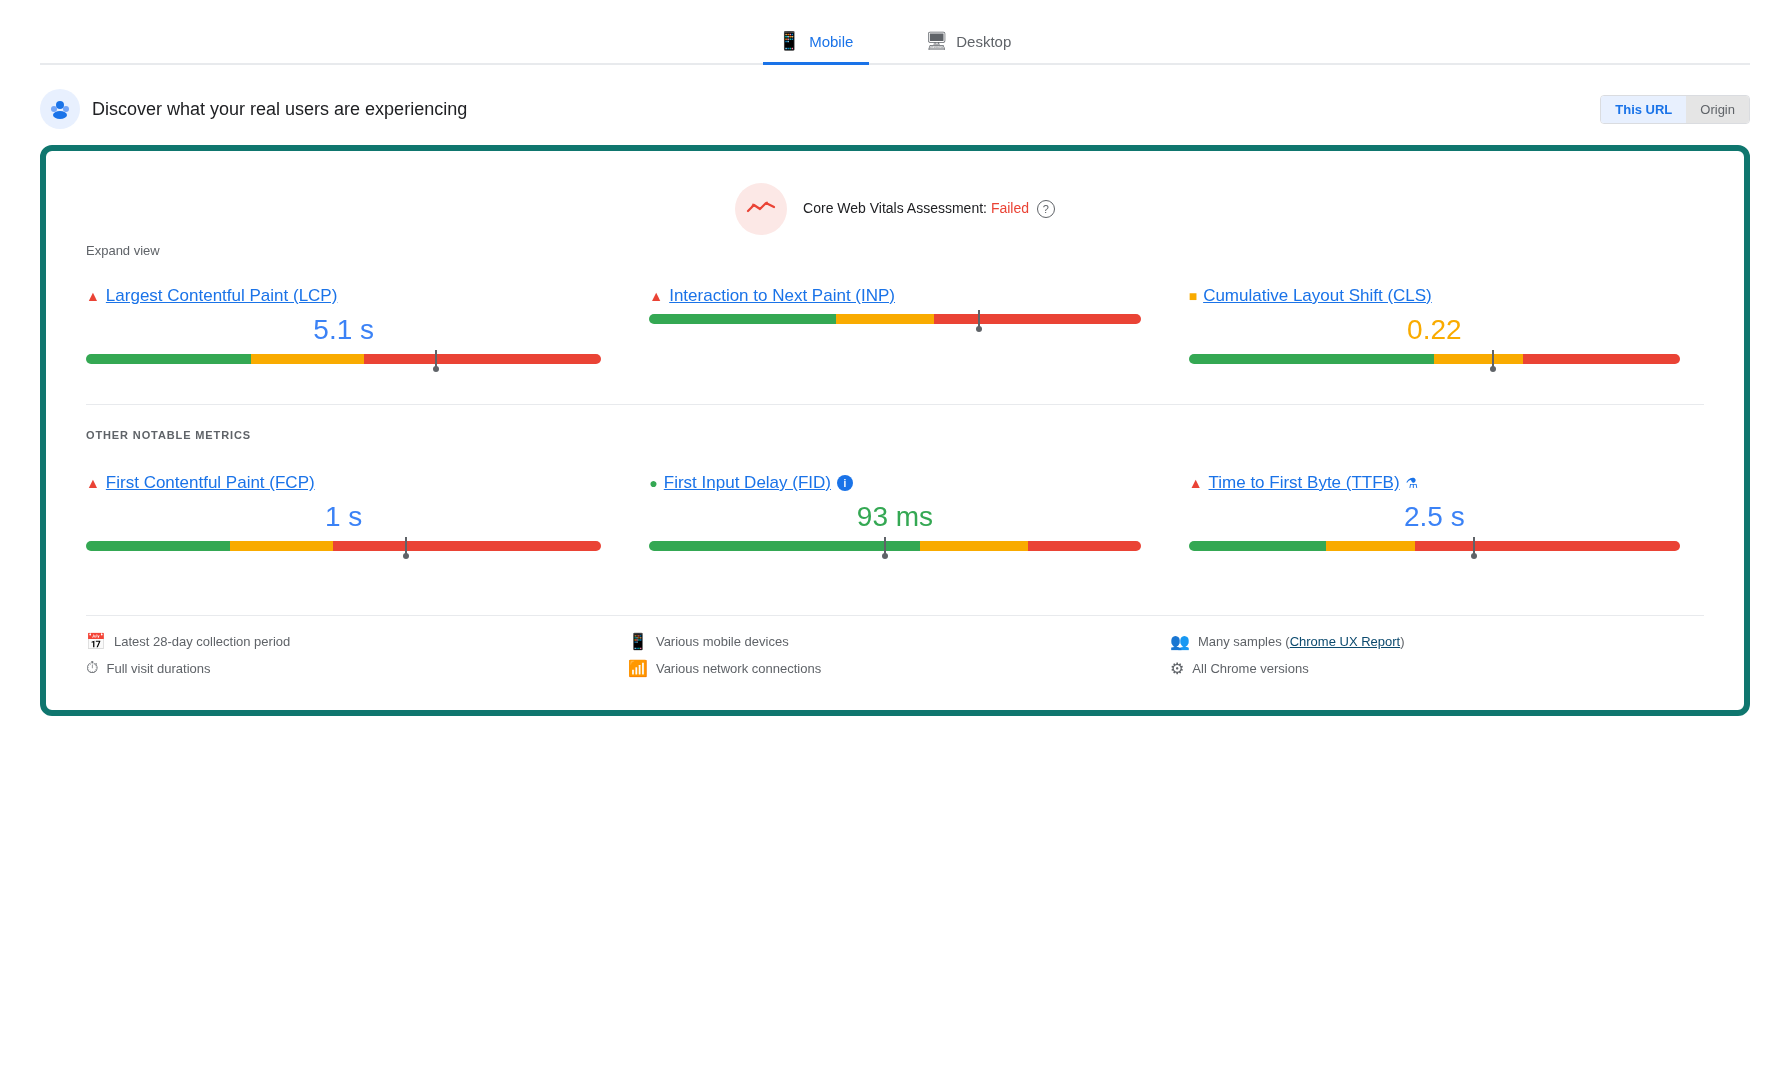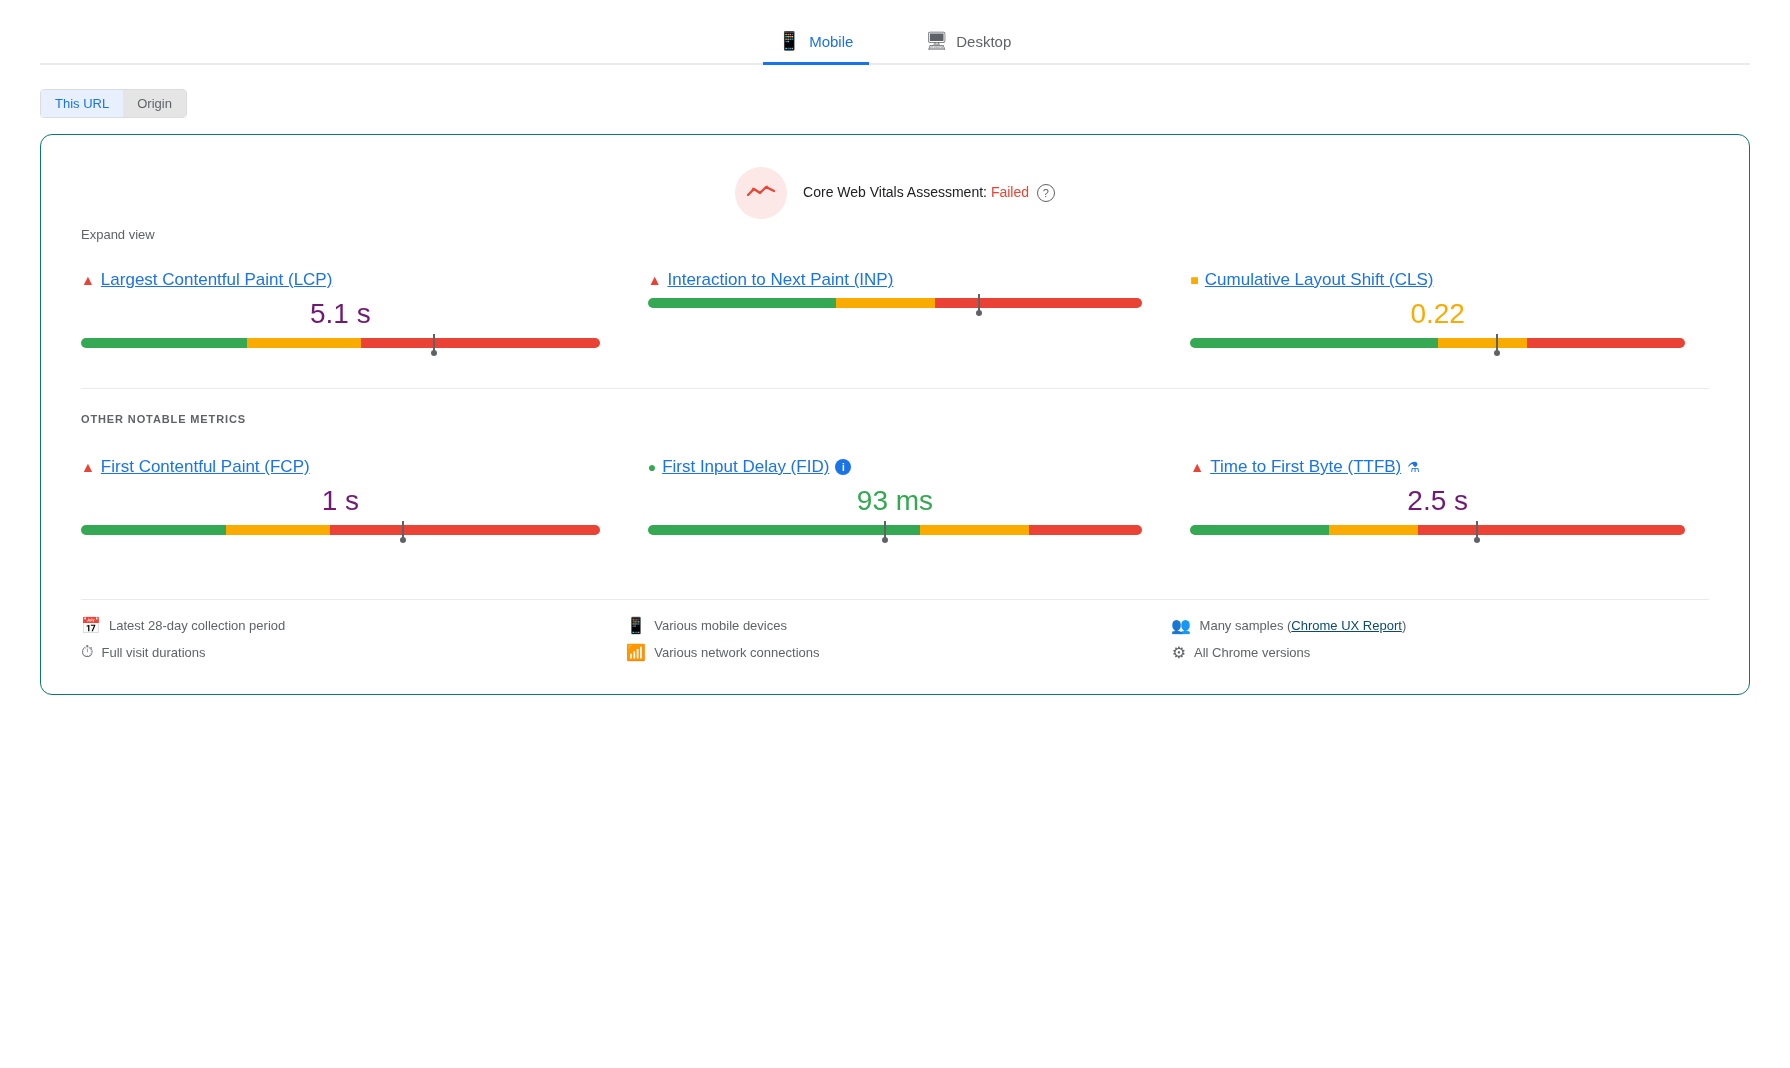--- a/index.html
+++ b/index.html
@@ -82,26 +82,26 @@
       font-size: 13px;
       cursor: pointer;
       background: #e5e5e5;
       color: #5f6368;
       border: none;
       outline: none;
     }
     .url-origin-btn.active {
       background: #e8f0fe;
       color: #1a73e8;
-      font-weight: 400;
+      font-weight: 700;
     }
 
     
     .main-card {
-      border: 1px solid #0f766e;
+      border: 6px solid #0f766e;
       border-radius: 12px;
       padding: 32px 40px 24px;
     }
 
     
     .assessment-header {
       display: flex;
       align-items: center;
       justify-content: center;
       gap: 16px;
@@ -185,21 +185,21 @@
       cursor: pointer;
       font-weight: 400;
     }
 
     .metric-value {
       text-align: center;
       font-size: 28px;
       font-weight: 400;
       margin: 8px 0;
     }
-    .metric-value.red { color: #701a75; }
+    .metric-value.red { color: #3b82f6; }
     .metric-value.orange { color: #f9ab00; }
     .metric-value.green { color: #34a853; }
 
     
     .progress-bar-container {
       position: relative;
       height: 10px;
       border-radius: 5px;
       overflow: visible;
       margin-top: 8px;
@@ -279,20 +279,32 @@
       <span class="tab-icon">📱</span>
       <span>Mobile</span>
     </div>
     <div class="tab">
       <span class="tab-icon">🖥</span>
       <span>Desktop</span>
     </div>
   </div>
 
   <div class="header-row">
+    <div class="header-left">
+      <div class="header-avatar">
+        <svg width="28" height="28" viewBox="0 0 28 28" fill="none">
+          <circle cx="14" cy="14" r="14" fill="#e8f0fe"></circle>
+          <circle cx="14" cy="10" r="4" fill="#1a73e8"></circle>
+          <ellipse cx="14" cy="20" rx="7" ry="4" fill="#1a73e8"></ellipse>
+          <circle cx="8" cy="14" r="3" fill="#4285f4" opacity="0.7"></circle>
+          <circle cx="20" cy="14" r="3" fill="#4285f4" opacity="0.7"></circle>
+        </svg>
+      </div>
+      <span class="header-title">Discover what your real users are experiencing</span>
+    </div>
     <div class="url-origin-toggle">
       <button class="url-origin-btn active">This URL</button>
       <button class="url-origin-btn">Origin</button>
     </div>
   </div>
 
   <div class="main-card">
 
     <div class="assessment-header">
       <div class="assessment-icon">

